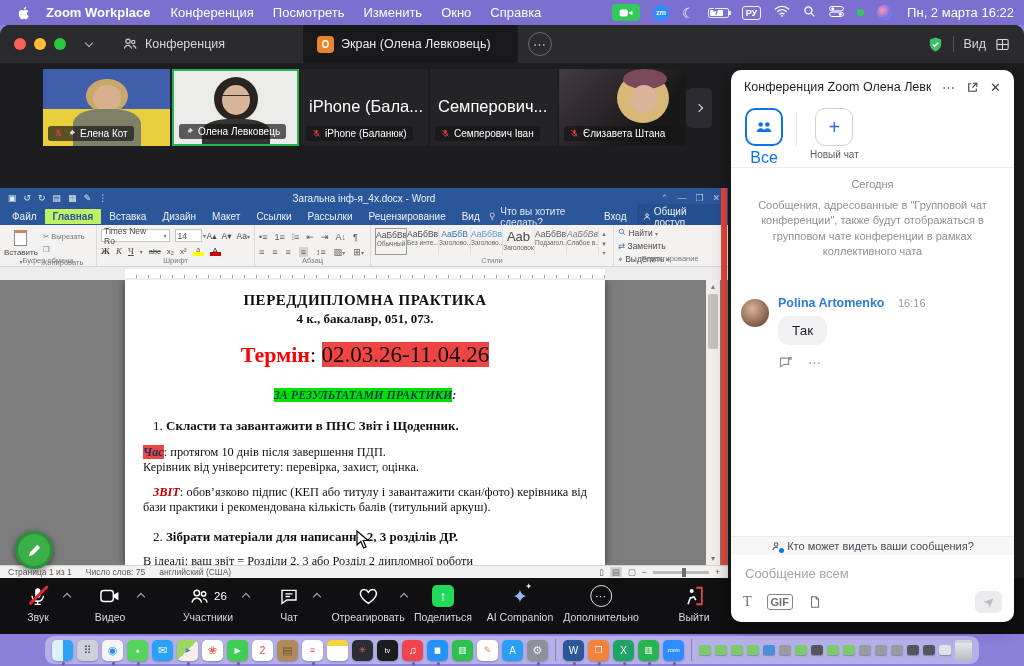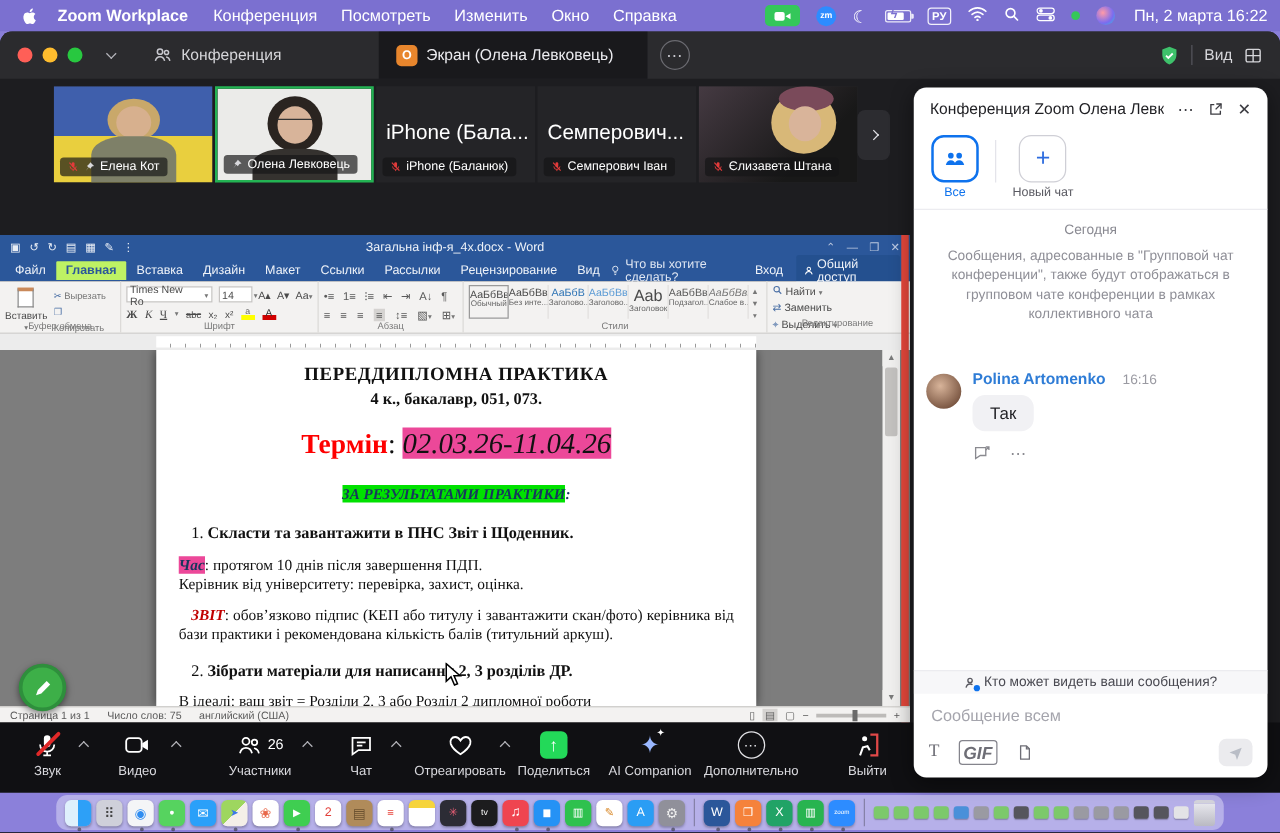--- a/index.html
+++ b/index.html
@@ -73,21 +73,21 @@
   .stcard{width:32px;text-align:center;border-right:1px solid #e2e0de;padding-top:1px;overflow:hidden;}
   .stcard .p{font-size:8.5px;white-space:nowrap;}
   .stcard .l{font-size:6.5px;color:#666;white-space:nowrap;}
   .ruler{position:absolute;top:242px;left:0;width:728px;height:13px;background:#ececec;}
   .ruler .pagezone{position:absolute;left:125px;width:480px;top:2px;bottom:2px;background:#fff;
     background-image:repeating-linear-gradient(90deg,transparent 0 11px,#9a9a9a 11px 12px);background-size:100% 3px;background-position:0 100%;background-repeat:no-repeat;}
   .wdoc{position:absolute;top:255px;left:0;width:728px;height:285px;background:#7d7d7d;overflow:hidden;}
   .page{position:absolute;left:125px;top:0;width:480px;height:285px;background:#fff;box-shadow:0 0 8px rgba(0,0,0,.55);
     font-family:"Liberation Serif",serif;color:#111;padding:2px 18px 0;}
   .c{text-align:center;margin-top:10px;}
-  .hl-y{background:#ec4899;font-style:italic;}
+  .hl-y{background:#ef4444;}
   .hl-g{background:#00e100;}
   .wsb{position:absolute;top:540px;left:0;width:728px;height:13px;background:#f3f2f1;border-top:1px solid #d5d3d1;
     display:flex;align-items:center;font-size:8.5px;color:#5a5a5a;padding:0 8px;gap:14px;}
   .wsb-r{margin-left:auto;display:flex;align-items:center;gap:6px;}
   .ztrack{width:56px;height:3px;background:#bdbbb9;position:relative;}
   .ztrack i{position:absolute;left:52%;top:-3px;width:4px;height:9px;background:#6a6a6a;}
   .wscroll{position:absolute;top:255px;left:706px;width:14px;height:285px;background:#f0efee;}
   .wscroll .thumb{position:absolute;top:14px;left:2px;width:10px;height:55px;background:#c3c1bf;border-radius:2px;}
   .wscroll .ar{position:absolute;left:0;width:14px;height:13px;background:#f0efee;color:#7a7a7a;font-size:7px;
     display:flex;align-items:center;justify-content:center;}
@@ -115,42 +115,42 @@
   .chat{position:absolute;top:45px;left:731px;width:283px;height:552px;background:#fff;border-radius:10px;
     display:flex;flex-direction:column;box-shadow:0 4px 18px rgba(0,0,0,.45);overflow:hidden;}
   .ch-head{height:34px;display:flex;align-items:center;padding:0 13px;gap:11px;}
   .ch-title{flex:1;font-size:12.5px;color:#1f1f23;white-space:nowrap;overflow:hidden;}
   .ch-hicon{color:#3c3c42;font-size:13px;display:flex;align-items:center;}
   .ch-tabs{height:64px;display:flex;align-items:flex-start;padding:4px 14px 0;gap:13px;border-bottom:1px solid #ececf0;}
   .ch-tab{display:flex;flex-direction:column;align-items:center;gap:3px;}
   .tabbox{width:38px;height:38px;border-radius:10px;display:flex;align-items:center;justify-content:center;}
   .tabbox.sel{border:2px solid #0e72ed;}
   .tabbox.plain{border:1px solid #cfcfd6;}
-  .ch-tab .tl1{font-size:10px;color:#0e72ed;}
+  .ch-tab .tl1{font-size:16px;color:#0e72ed;}
   .ch-tab .tl2{font-size:10px;color:#5a5a62;}
   .tabdiv{width:1px;height:34px;background:#e4e4ea;margin-top:4px;}
   .plus{color:#2d6cdf;font-size:20px;font-weight:400;line-height:1;}
   .ch-body{flex:1;overflow:hidden;position:relative;}
   .today{text-align:center;font-size:11px;color:#8a8a92;margin-top:10px;}
   .notice{margin:8px 16px 0;text-align:center;font-size:11px;line-height:1.4;color:#8f8f97;}
   .msg{display:flex;margin:36px 10px 0;gap:9px;}
   .avatar{width:28px;height:28px;border-radius:50%;background:radial-gradient(circle at 40% 35%,#d8b49a,#7a5642 75%);flex:none;margin-top:3px;}
   .msg-name{font-size:12.5px;color:#2e7cd6;font-weight:bold;}
   .msg-time{font-size:11px;color:#9a9aa2;margin-left:10px;font-weight:normal;}
   .bubble{display:inline-block;background:#f1f1f4;border-radius:10px;padding:7px 14px;font-size:13.5px;color:#1f1f23;margin-top:6px;}
   .macts{display:flex;gap:15px;margin-top:10px;color:#8a8a90;font-size:13px;align-items:center;}
   .privacy{height:19px;background:#f7f7f9;border-top:1px solid #ececf0;display:flex;align-items:center;justify-content:center;
     gap:5px;font-size:11px;color:#4a4a52;}
   .pdot{position:absolute;right:-2px;bottom:-1px;width:5px;height:5px;border-radius:50%;background:#0e72ed;}
   .ch-input{padding:9px 12px 0;}
   .ch-input input{border:none;outline:none;width:100%;font-size:13px;color:#0c4a6e;font-family:"Liberation Sans",sans-serif;}
   .ch-input input::placeholder{color:#a5a5ad;}
   .ch-tools{height:40px;display:flex;align-items:center;gap:15px;padding:0 12px;color:#6e6e76;}
   .tfmt{font-family:"Liberation Serif",serif;font-size:14px;}
-  .gif{border:1.5px solid #84848c;border-radius:3px;font-size:14px;font-weight:bold;padding:1px 3px;font-style:italic;}
+  .gif{border:1.5px solid #84848c;border-radius:3px;font-size:11px;font-weight:bold;padding:1px 3px;}
   .send{margin-left:auto;width:27px;height:22px;border-radius:6px;background:#ebebee;display:flex;align-items:center;justify-content:center;}
 
   
   .dock{position:absolute;left:0;top:634px;width:1024px;height:32px;display:flex;justify-content:center;align-items:flex-start;}
   .dockbar{margin-top:2px;height:28px;background:rgba(244,244,255,.42);border-radius:9px;display:flex;align-items:center;
     padding:0 7px;gap:4px;}
   .dock-icon{position:relative;width:21px;height:21px;border-radius:5px;display:flex;align-items:center;justify-content:center;
     font-size:11px;flex:none;box-shadow:0 1px 2px rgba(0,0,0,.25);}
   .dock-dot{position:absolute;left:50%;top:22px;width:3px;height:3px;margin-left:-1px;border-radius:50%;background:#3c3c46;opacity:.65;}
   .dock-sep{width:1px;height:22px;background:rgba(60,60,70,.4);margin:0 3px;flex:none;}

